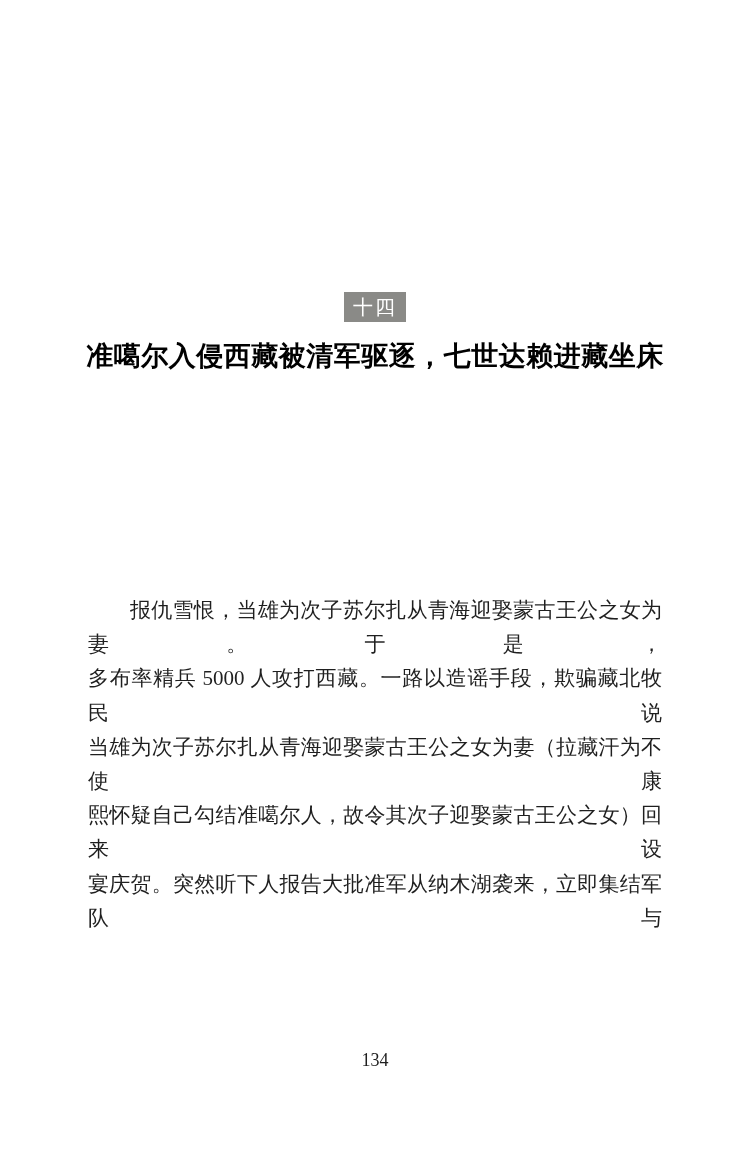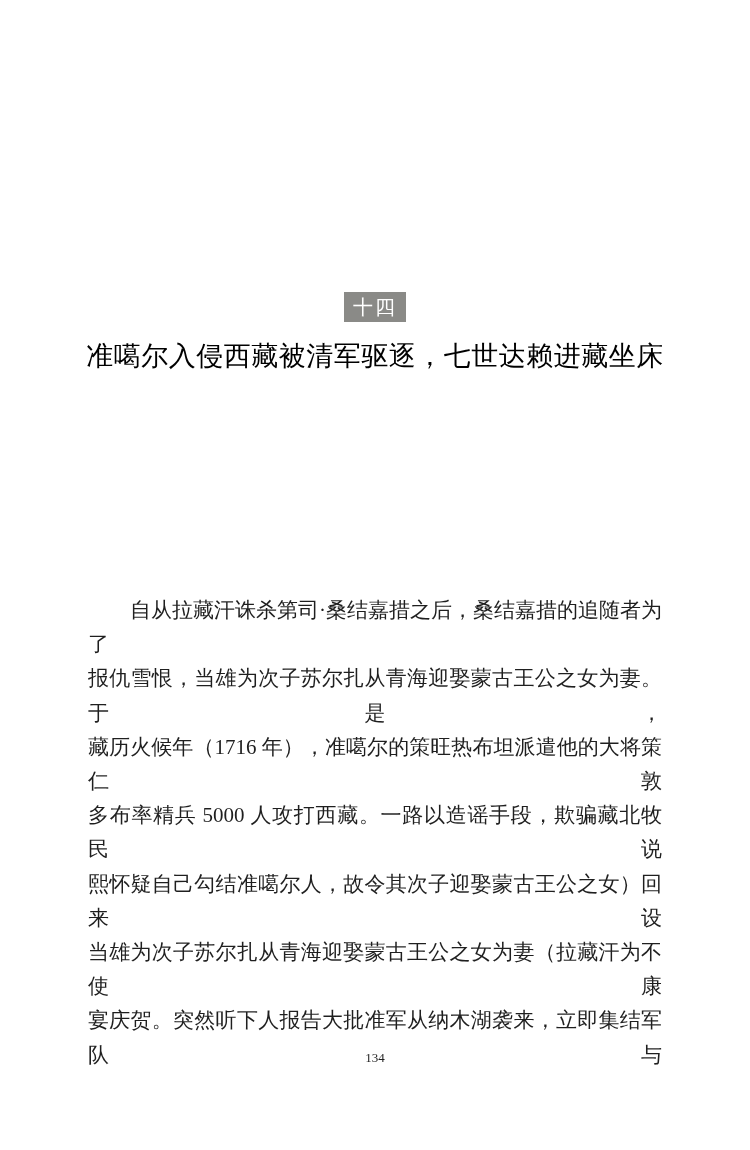--- a/index.html
+++ b/index.html
@@ -30,21 +30,21 @@
     white-space: nowrap;
   }
   .chapter-title {
     position: absolute;
     top: 338px;
     left: 0;
     width: 750px;
     margin: 0;
     text-align: center;
     font-size: 27px;
-    font-weight: normal;
+    font-weight: bold;
     color: #000000;
     letter-spacing: 0.5px;
     white-space: nowrap;
   }
   .body-text {
     position: absolute;
     top: 593px;
     left: 88px;
     width: 574px;
     font-size: 21px;
@@ -58,38 +58,36 @@
   }
   .body-line:first-child {
     text-indent: 2em;
   }
   .page-number {
     position: absolute;
     top: 1050px;
     left: 0;
     width: 750px;
     text-align: center;
-    font-size: 13px;
+    font-size: 18px;
     color: #1f1f1f;
   }
 </style>
 </head>
 <body>
 
 <div class="page">
 
   <div class="chapter-badge">十四</div>
 
   <h1 class="chapter-title">准噶尔入侵西藏被清军驱逐，七世达赖进藏坐床</h1>
 
   <div class="body-text">
-      <div class="body-line">自从拉藏汗诛杀第司·桑结嘉措之后，桑结嘉措的追随者为了</div>
       <div class="body-line">报仇雪恨，当雄为次子苏尔扎从青海迎娶蒙古王公之女为妻。于是，</div>
-      <div class="body-line">藏历火候年（1716 年），准噶尔的策旺热布坦派遣他的大将策仁敦</div>
       <div class="body-line">多布率精兵 5000 人攻打西藏。一路以造谣手段，欺骗藏北牧民说</div>
+      <div class="body-line">当雄为次子苏尔扎从青海迎娶蒙古王公之女为妻（拉藏汗为不使康</div>
       <div class="body-line">熙怀疑自己勾结准噶尔人，故令其次子迎娶蒙古王公之女）回来设</div>
-      <div class="body-line">当雄为次子苏尔扎从青海迎娶蒙古王公之女为妻（拉藏汗为不使康</div>
       <div class="body-line">宴庆贺。突然听下人报告大批准军从纳木湖袭来，立即集结军队与</div>
     </div>
 
   <div class="page-number">134</div>
 
 </div>
 
 </body></html>

